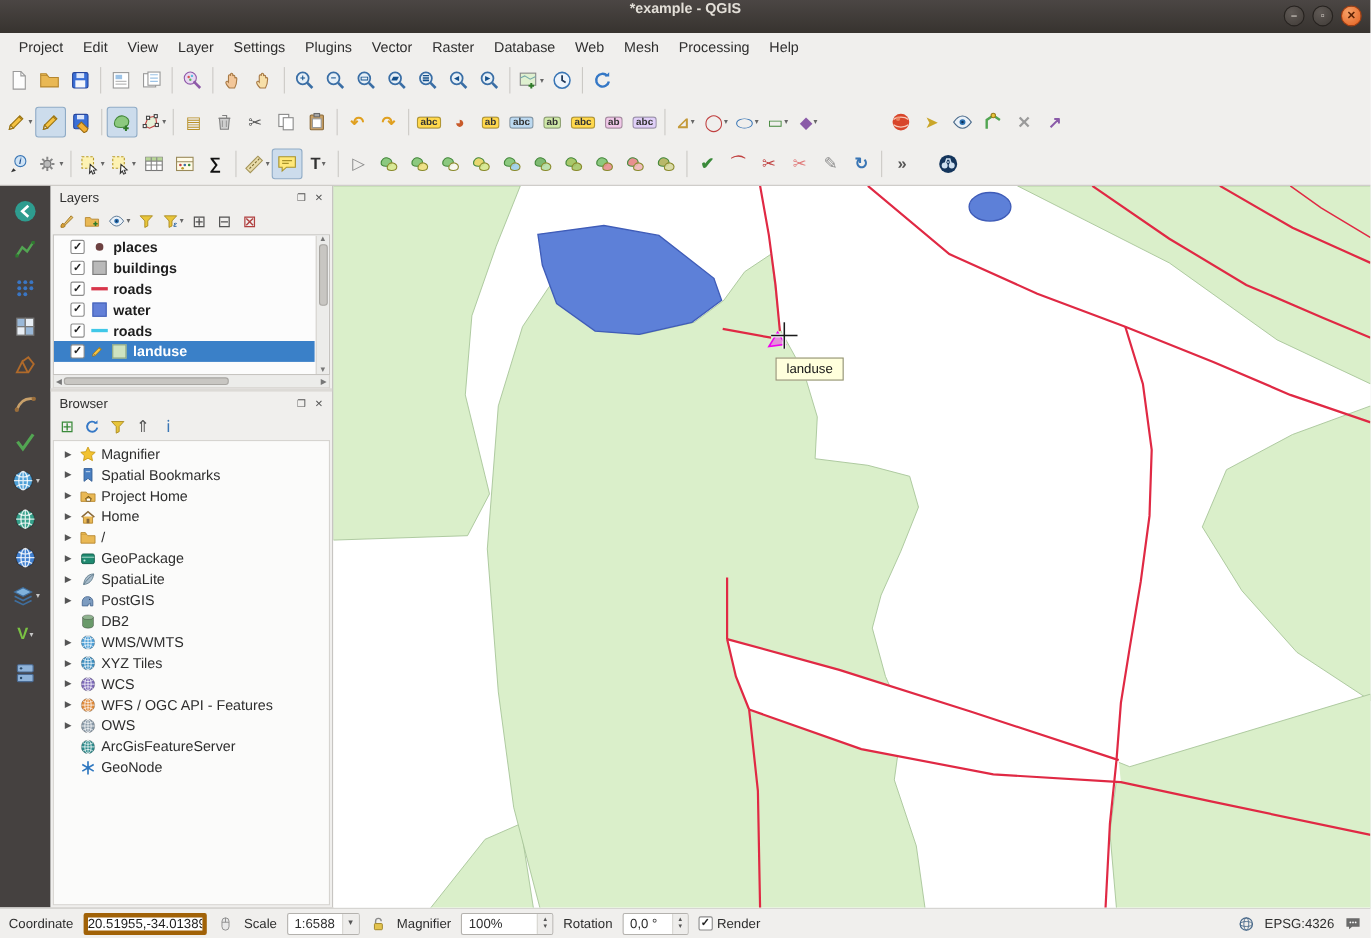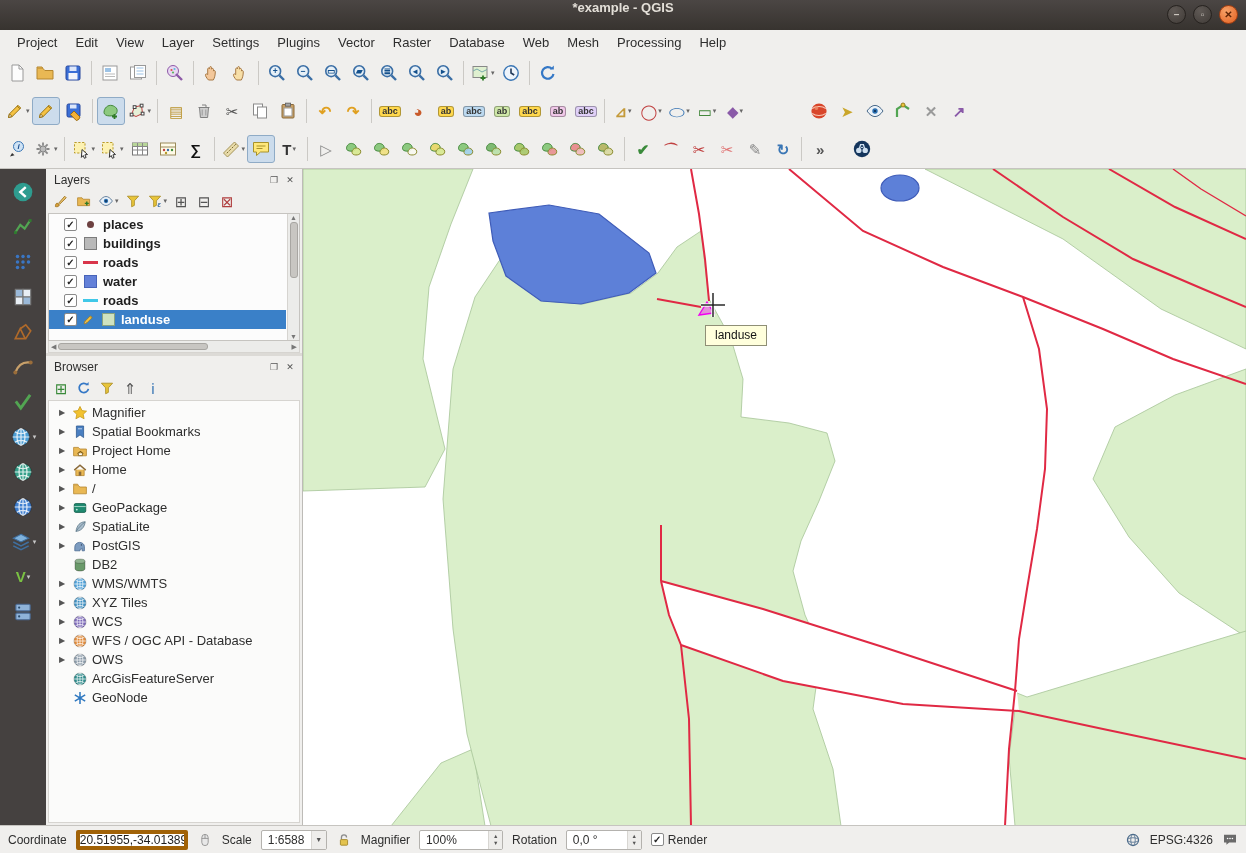--- a/index.html
+++ b/index.html
@@ -77,21 +77,21 @@
   .statusbar{flex:0 0 28px;display:flex;align-items:center;background:#f0efed;border-top:1px solid #c6c4c0;padding:0 8px;gap:9px;font-size:12px}
   .locate{flex:0 0 250px;height:20px;background:#fbfbfa;border:1px solid #b4b2ae;border-radius:10px;display:flex;align-items:center;padding:0 7px;gap:5px;margin-right:46px}
   .locate input{border:none;outline:none;background:transparent;font-size:12px;width:100%;color:#555;font-family:inherit}
   .sb-input{height:20px;border:4px solid #a16207;background:#fff;border-radius:2px;font-size:12px;text-align:center;font-family:inherit;color:#1e1e1e}
   .coord{width:112px}
   .combo,.spin{height:20px;border:1px solid #b4b2ae;background:#fff;border-radius:2px;display:flex;align-items:center;padding-left:6px}
   .combo{width:66px}
   .combo .val{flex:1}
   .cdd{width:15px;font-size:7px;color:#555;text-align:center;border-left:1px solid #d8d6d2;align-self:stretch;display:flex;align-items:center;justify-content:center;background:#eeedeb}
   .spin .val{padding-right:5px}
-  .spin.mag{width:84}.spin.mag{width:84px}.spin.rot{width:76px}
+  .spin.mag{width:84}.spin.mag{width:84px}.spin.rot{width:60px}
   .arr{width:14px;display:flex;flex-direction:column;border-left:1px solid #d8d6d2;background:#eeedeb;align-self:stretch;justify-content:center;font-size:5.5px;color:#555;text-align:center;line-height:1.15}
   .sb-check{display:flex;align-items:center;gap:4px}
   .sb-icon{display:inline-flex}
   .pushright{margin-left:auto}
 </style>
 </head>
 <body>
 
 <div class="app">
 
@@ -1152,21 +1152,21 @@
             </div>
             <div class="tree-row">
               <span class="tw">▶</span>
               <span class="ticn">
                 <svg width="16" height="16" viewBox="0 0 20 20" aria-hidden="true">
                   <circle cx="10" cy="10" r="7.6" fill="#e08a3a" stroke="rgba(0,0,0,.25)"></circle>
                   <path d="M2.4 10h15.2M10 2.4v15.2M4.4 5.2c3.2 2.4 8 2.4 11.2 0M4.4 14.8c3.2-2.4 8-2.4 11.2 0" fill="none" stroke="rgba(255,255,255,.8)" stroke-width="1.1"></path>
                   <ellipse cx="10" cy="10" rx="3.6" ry="7.6" fill="none" stroke="rgba(255,255,255,.8)" stroke-width="1.1"></ellipse>
                 </svg>
               </span>
-              <span class="tlabel">WFS / OGC API - Database</span>
+              <span class="tlabel">WFS / OGC API - Features</span>
             </div>
             <div class="tree-row">
               <span class="tw">▶</span>
               <span class="ticn">
                 <svg width="16" height="16" viewBox="0 0 20 20" aria-hidden="true">
                   <circle cx="10" cy="10" r="7.6" fill="#8a9aa8" stroke="rgba(0,0,0,.25)"></circle>
                   <path d="M2.4 10h15.2M10 2.4v15.2M4.4 5.2c3.2 2.4 8 2.4 11.2 0M4.4 14.8c3.2-2.4 8-2.4 11.2 0" fill="none" stroke="rgba(255,255,255,.8)" stroke-width="1.1"></path>
                   <ellipse cx="10" cy="10" rx="3.6" ry="7.6" fill="none" stroke="rgba(255,255,255,.8)" stroke-width="1.1"></ellipse>
                 </svg>
               </span>

